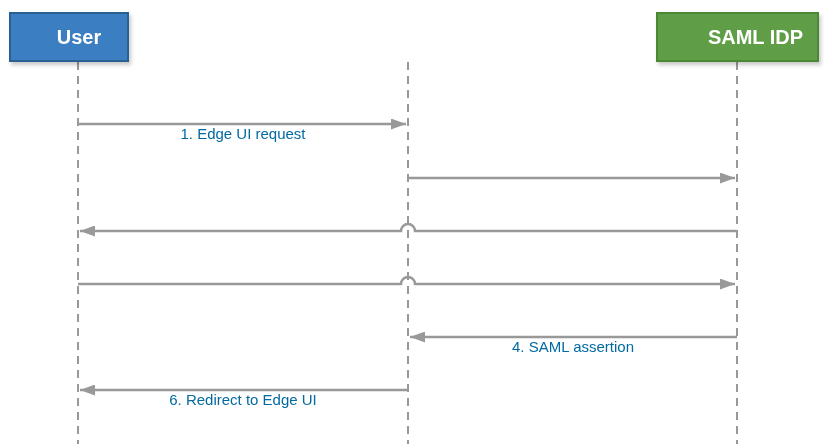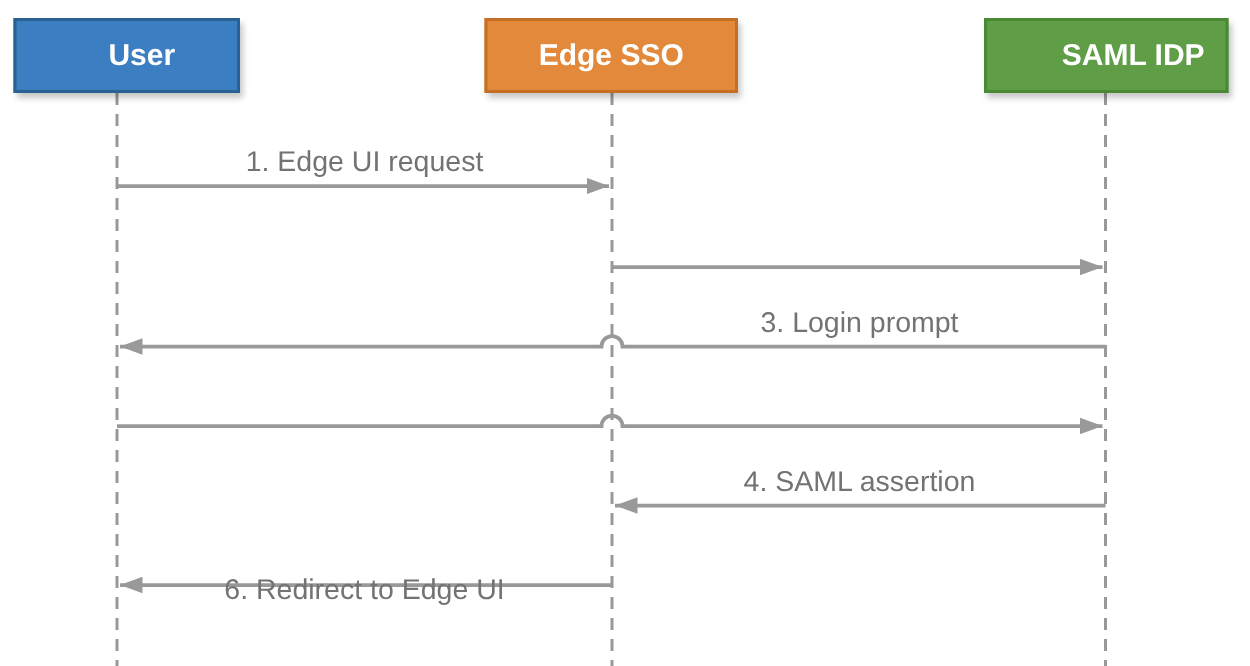--- a/index.html
+++ b/index.html
@@ -28,40 +28,41 @@
     border: 2px solid;
     display: flex;
     align-items: center;
     justify-content: center;
     color: #ffffff;
     font-weight: 700;
     font-size: 20px;
     box-shadow: 2px 3px 4px rgba(0,0,0,0.22);
     z-index: 2;
   }
-  .actor-user    { left: 9px;   width: 151px; background: #3b7ec2; border-color: #2a6193; padding-left: 20px; }
+  .actor-user    { left: 9px;   width: 120px; background: #3b7ec2; border-color: #2a6193; padding-left: 20px; }
   .actor-edgesso { left: 323px; width: 169px; background: #e3893b; border-color: #c46f25; }
   .actor-samlidp { left: 656px; width: 163px; background: #5f9e47; border-color: #4a8934; padding-left: 36px; }
   .msg-label {
     position: absolute;
     transform: translateX(-50%);
     white-space: nowrap;
-    font-size: 19px;
+    font-size: 15px;
     line-height: 20px;
-    color: #737373;
+    color: #0369a1;
     z-index: 1;
+    margin-top: 25px;
   }
   .msg-label-1, .msg-label-4, .msg-label-6 { left: 243px; }
   .msg-label-2, .msg-label-3, .msg-label-5 { left: 573px; }
   .msg-label-1 { top: 99px; }
   .msg-label-2 { top: 153px; }
   .msg-label-3 { top: 206px; }
   .msg-label-4 { top: 259px; }
   .msg-label-5 { top: 312px; }
-  .msg-label-6 { top: 384px; }
+  .msg-label-6 { top: 365px; }
 </style>
 </head>
 <body>
 
 <div class="canvas">
 
   <svg class="diagram-svg" width="833" height="444" viewBox="0 0 833 444">
     <defs>
       <marker id="arrow" viewBox="0 0 15 11" markerWidth="15" markerHeight="11" refX="15" refY="5.5" orient="auto" markerUnits="userSpaceOnUse">
         <path d="M0,0 L15,5.5 L0,11 Z" fill="#999999"></path>
@@ -81,25 +82,21 @@
     <path d="M78,284 L401,284 A7,7 0 0 1 415,284 L735,284" fill="none" stroke="#999999" stroke-width="2.5" marker-end="url(#arrow)"></path>
 
     <line x1="737" y1="337" x2="410" y2="337" stroke="#999999" stroke-width="2.5" marker-end="url(#arrow)"></line>
 
     <line x1="408" y1="390" x2="80" y2="390" stroke="#999999" stroke-width="2.5" marker-end="url(#arrow)"></line>
   </svg>
 
   <div class="actor actor-user">
     <span>User</span>
   </div>
-  <div class="actor actor-edgesso">
-    <span>Edge SSO</span>
-  </div>
   <div class="actor actor-samlidp">
     <span>SAML IDP</span>
   </div>
 
   <div class="msg-label msg-label-1">1. Edge UI request</div>
-  <div class="msg-label msg-label-3">3. Login prompt</div>
   <div class="msg-label msg-label-5">4. SAML assertion</div>
   <div class="msg-label msg-label-6">6. Redirect to Edge UI</div>
 
 </div>
 
 </body></html>

